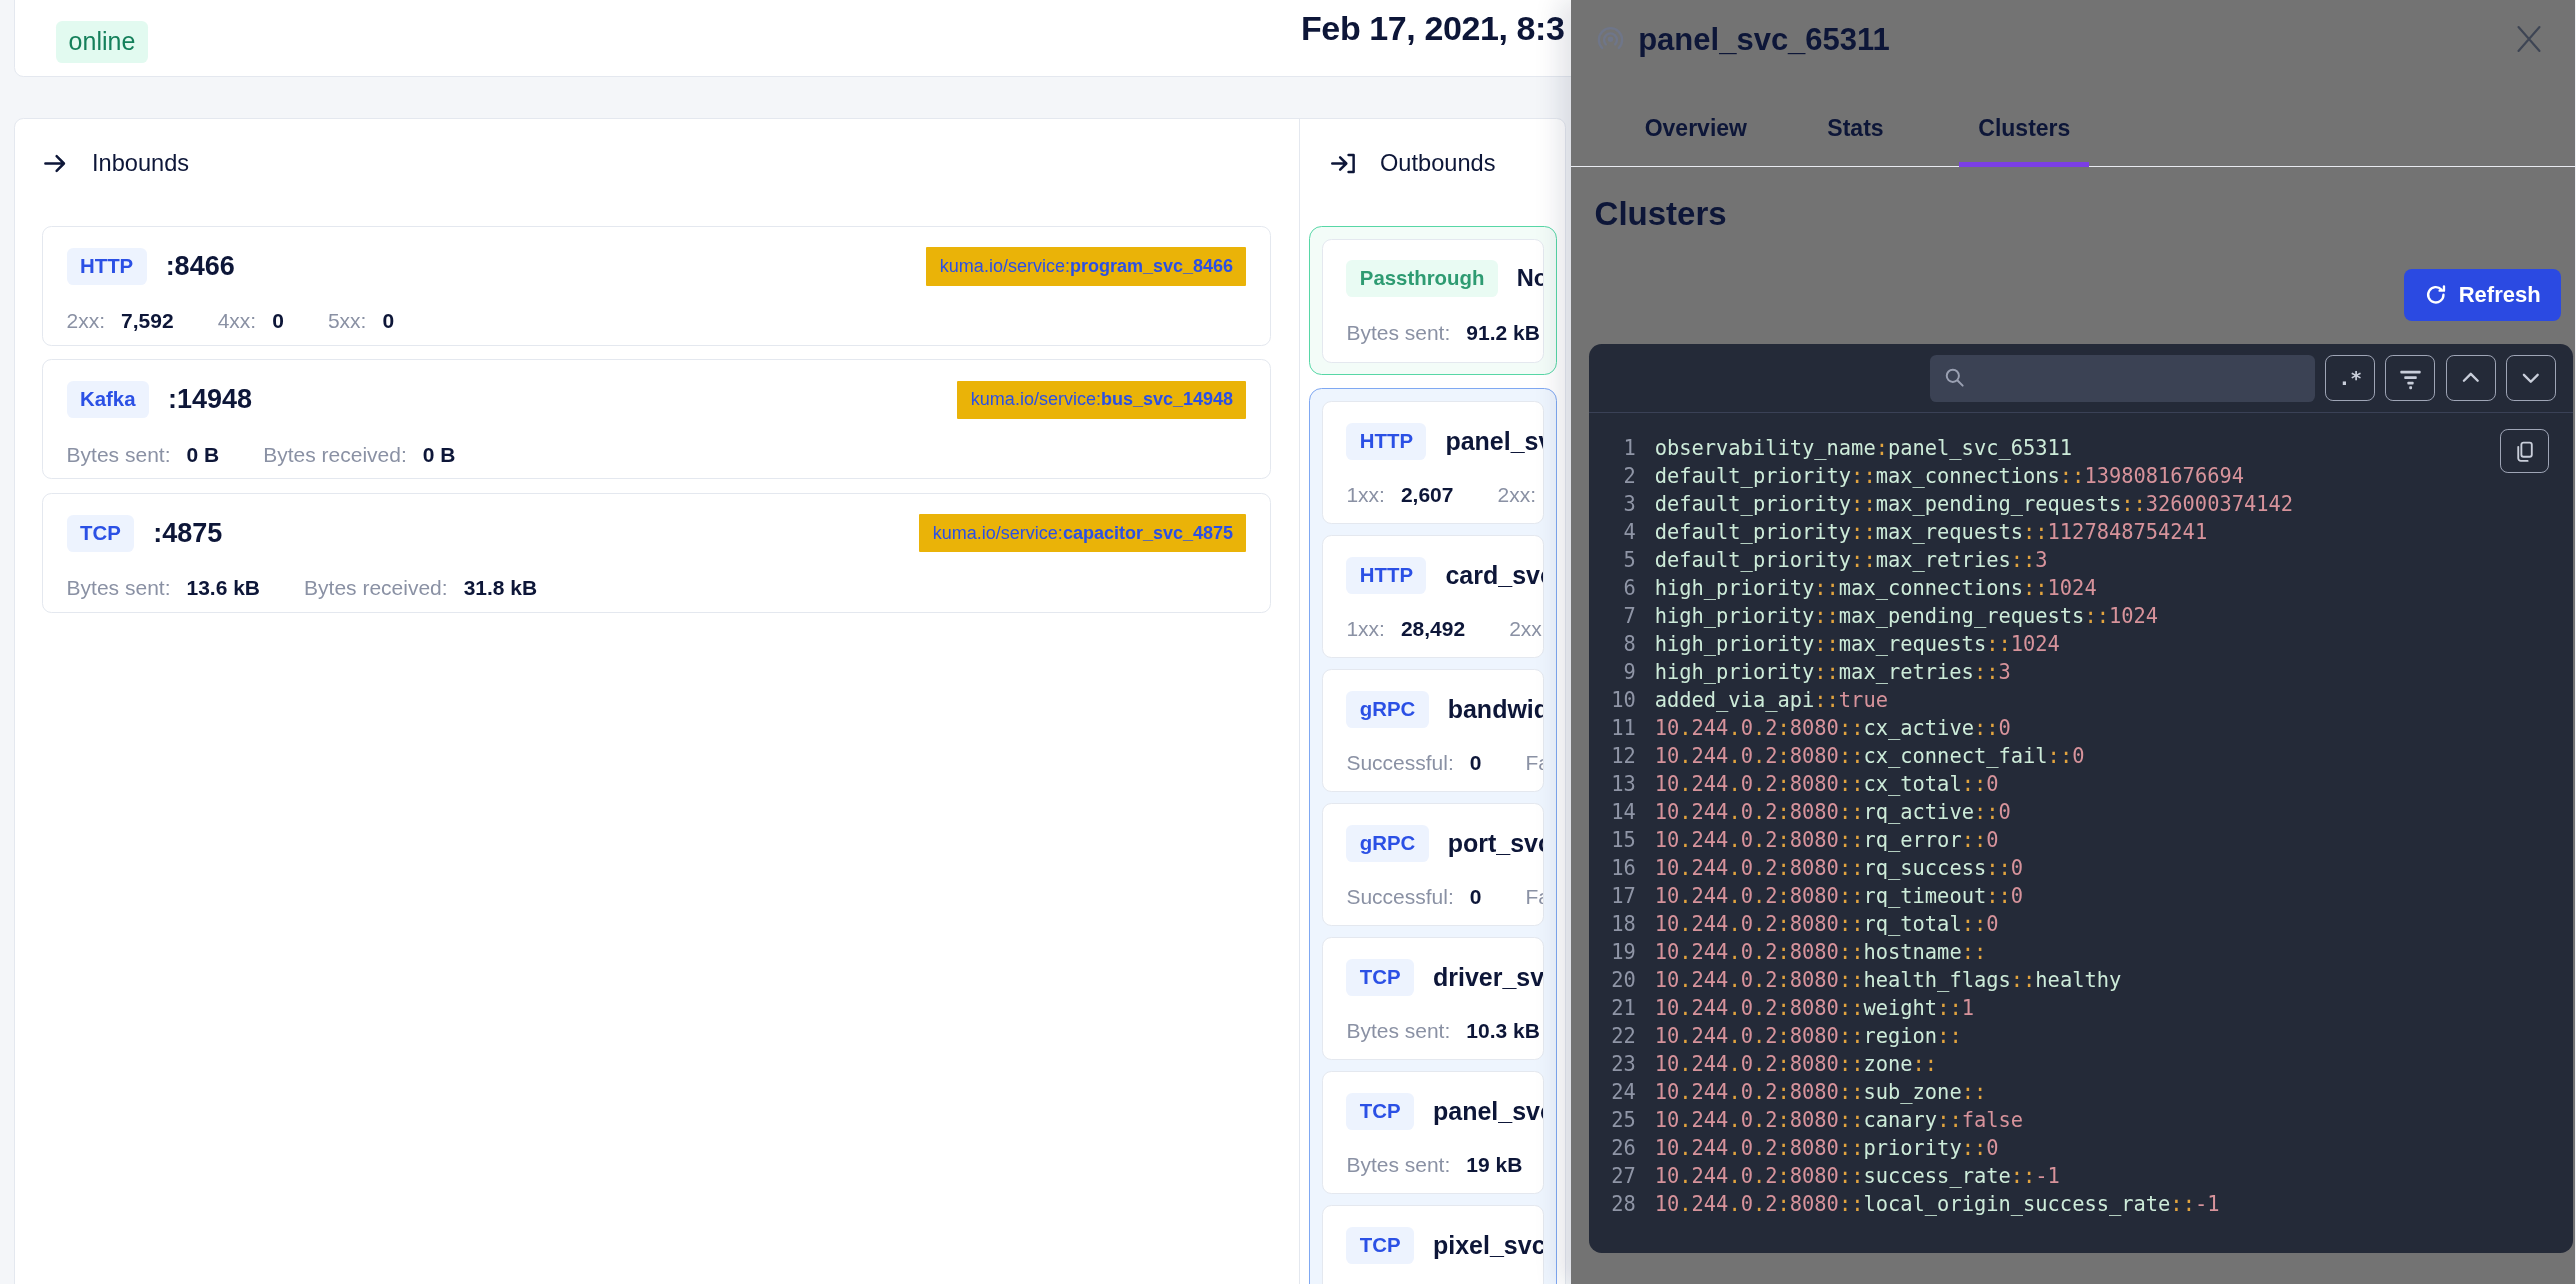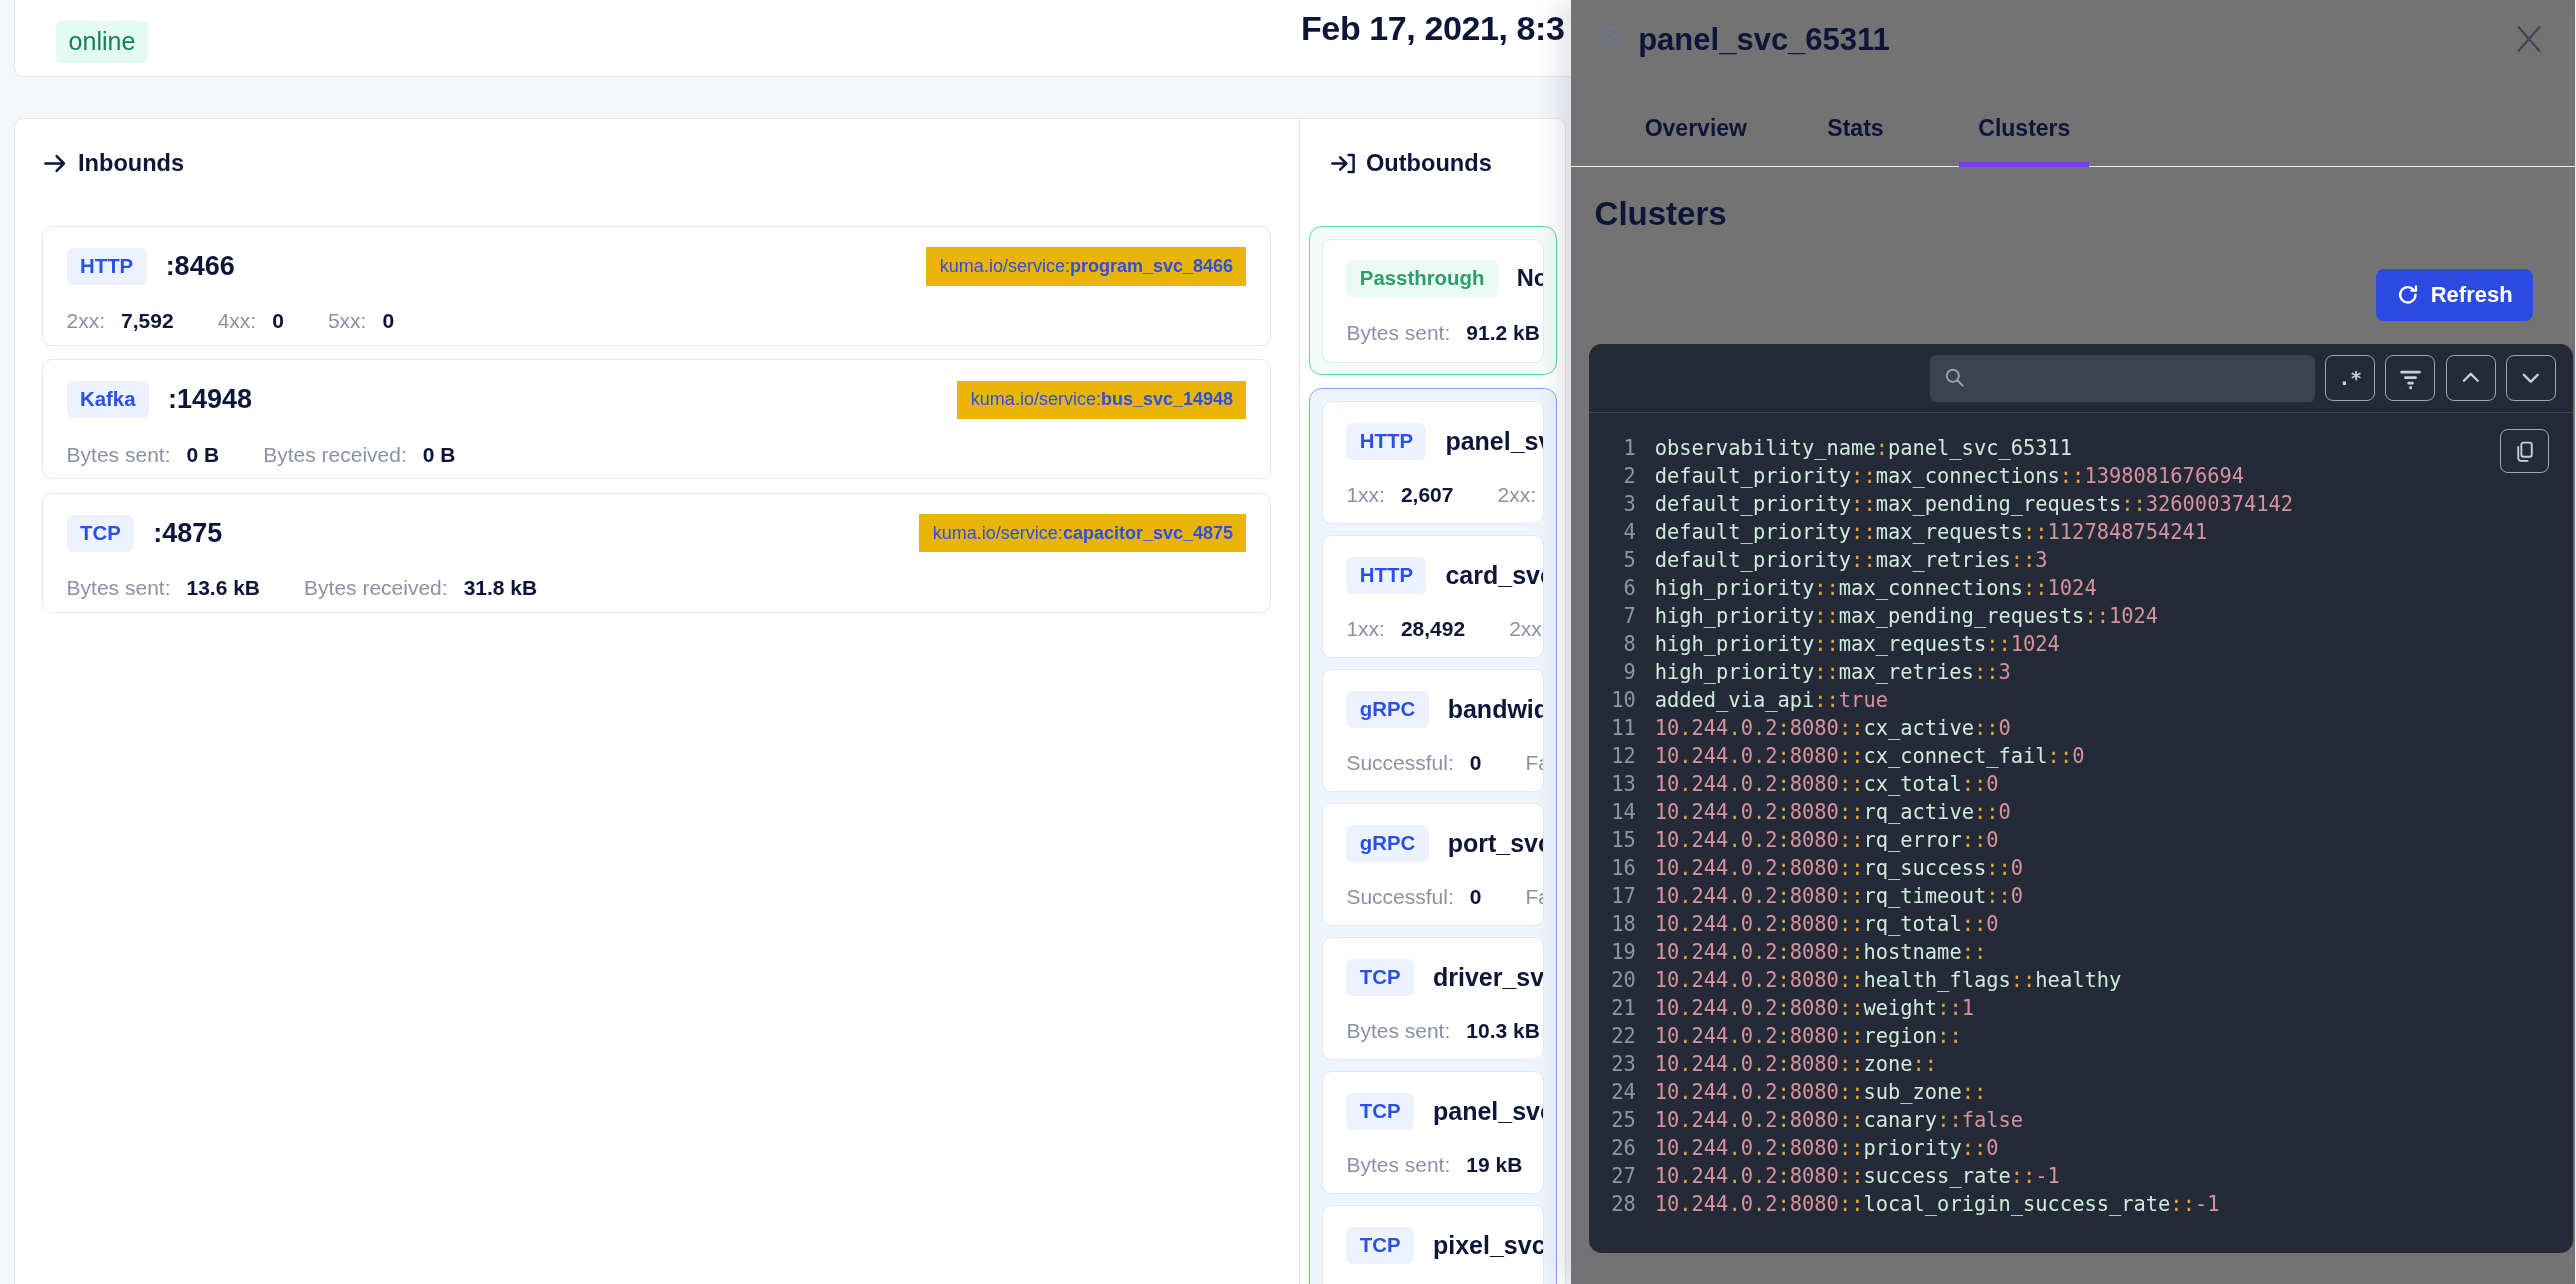--- a/index.html
+++ b/index.html
@@ -23,21 +23,21 @@
     font-size:34px;font-weight:700;white-space:nowrap;letter-spacing:-0.4px;
   }
   
   .main-panel{
     position:absolute;left:14px;top:118px;width:1552px;height:1226px;
     background:#fff;border:0.8px solid #E4E8EF;border-radius:9.4px;box-sizing:border-box;
     display:flex;overflow:hidden;
   }
   .col-inbounds{width:1284px;box-sizing:border-box;padding:31px 28px 0 27px;flex:none;}
   .col-outbounds{flex:1;border-left:0.8px solid #E4E8EF;box-sizing:border-box;padding:31px 0 0 30px;overflow:hidden;}
-  .section-header{display:flex;align-items:center;gap:9px;font-size:23.6px;font-weight:700;margin-bottom:49px;}
+  .section-header{display:flex;align-items:center;gap:23px;font-size:23.6px;font-weight:400;margin-bottom:49px;}
   .section-header svg{flex:none;}
   
   .in-card,.out-card{
     background:#fff;border:0.8px solid #E4E8EF;border-radius:9.4px;
     padding:20.4px 23.6px;height:120px;box-sizing:border-box;overflow:hidden;
   }
   .in-card{margin-bottom:13.4px;}
   .card-row1{display:flex;align-items:center;gap:19px;white-space:nowrap;}
   .proto-badge{
     background:#EDF3FE;color:#2B50E5;font-weight:700;font-size:20.4px;
@@ -70,21 +70,21 @@
   .drawer-header{position:relative;height:66px;padding:22px 0 0 23.6px;box-sizing:content-box;}
   .drawer-title{display:flex;align-items:center;gap:12.6px;font-size:31px;font-weight:700;}
   .close-btn{
     position:absolute;top:17.3px;right:23.6px;width:44px;height:44px;border:none;background:transparent;
     display:flex;align-items:center;justify-content:center;cursor:pointer;padding:0;
   }
   .tabs{display:flex;gap:71px;padding:27px 0 0 69px;border-bottom:1.6px solid #E9EBF1;}
   .tab{font-size:23px;font-weight:700;padding:0 4.7px 23.6px;cursor:pointer;}
   .tab.active{border-bottom:5.5px solid #7B3FE4;margin-bottom:-1.6px;padding:0 19px 19.6px;}
   .cluster-title{font-size:33px;font-weight:700;margin:28px 0 0 23.6px;}
-  .refresh-row{display:flex;justify-content:flex-end;padding-right:42px;margin-top:36px;}
+  .refresh-row{display:flex;justify-content:flex-end;padding-right:14px;margin-top:36px;}
   .refresh-btn{
     display:flex;align-items:center;gap:11px;height:52px;padding:0 20.4px;
     background:#2B4AE2;color:#fff;font-size:22px;font-weight:700;
     border:none;border-radius:7.9px;cursor:pointer;font-family:inherit;
   }
   
   .code-panel{
     margin:23.6px 0 0 18px;width:984px;height:909px;background:#242A38;border-radius:12.6px;
     box-sizing:border-box;position:relative;overflow:hidden;
   }

